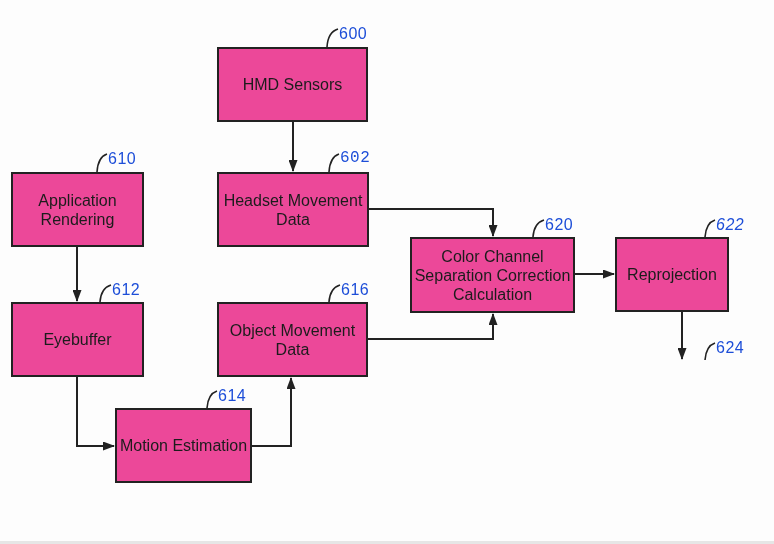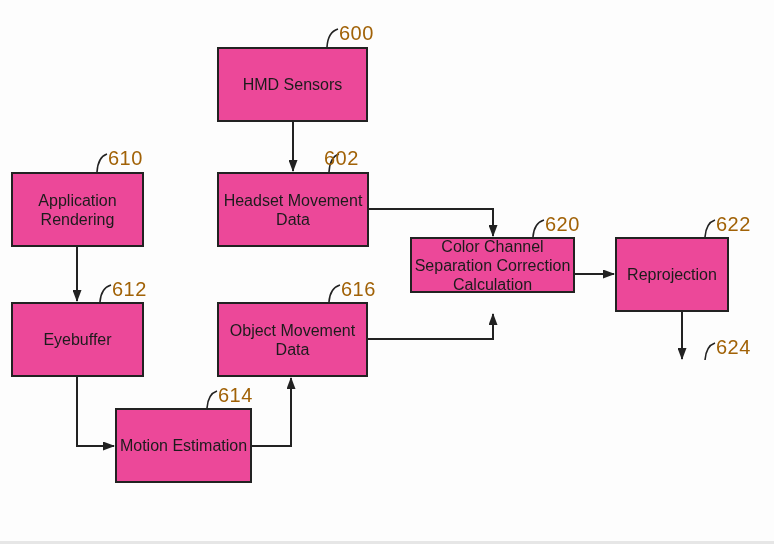--- a/index.html
+++ b/index.html
@@ -32,22 +32,22 @@
   }
   .node-label {
     color: #1c1c1c;
     font-size: 16px;
     line-height: 19px;
     white-space: pre-line;
     padding: 0 2px;
   }
   .ref {
     position: absolute;
-    color: #a16207;
-    font-size: 20px;
+    color: #1d4ed8;
+    font-size: 16px;
     line-height: 17px;
     letter-spacing: 0.5px;
   }
   .bottom-scan-line {
     position: absolute;
     left: 0;
     top: 541px;
     width: 774px;
     height: 3px;
     background: #e6e6e6;
@@ -105,35 +105,35 @@
 
   <div class="node" style="left:11px; top:302px; width:133px; height:75px;">
     <span class="node-label">Eyebuffer</span>
   </div>
 
   <div class="node" style="left:217px; top:302px; width:151px; height:75px;">
     <span class="node-label">Object Movement
 Data</span>
   </div>
 
-  <div class="node" style="left:410px; top:237px; width:165px; height:56px;">
+  <div class="node" style="left:410px; top:237px; width:165px; height:76px;">
     <span class="node-label">Color Channel
 Separation Correction
 Calculation</span>
   </div>
 
   <div class="node" style="left:615px; top:237px; width:114px; height:75px;">
     <span class="node-label">Reprojection</span>
   </div>
 
 
   <span class="ref" style="left:339px; top:25px;">600</span>
-  <span class="ref" style="left:324px; top:150px;">602</span>
+  <span class="ref" style="left:340px; top:150px;font-family:Liberation Mono, monospace;">602</span>
   <span class="ref" style="left:108px; top:150px;">610</span>
   <span class="ref" style="left:112px; top:281px;">612</span>
   <span class="ref" style="left:218px; top:387px;">614</span>
   <span class="ref" style="left:341px; top:281px;">616</span>
   <span class="ref" style="left:545px; top:216px;">620</span>
-  <span class="ref" style="left:716px; top:216px;">622</span>
+  <span class="ref" style="left:716px; top:216px;font-style:italic;">622</span>
   <span class="ref" style="left:716px; top:339px;">624</span>
 
   <div class="bottom-scan-line"></div>
 </div>
 
 </body></html>

